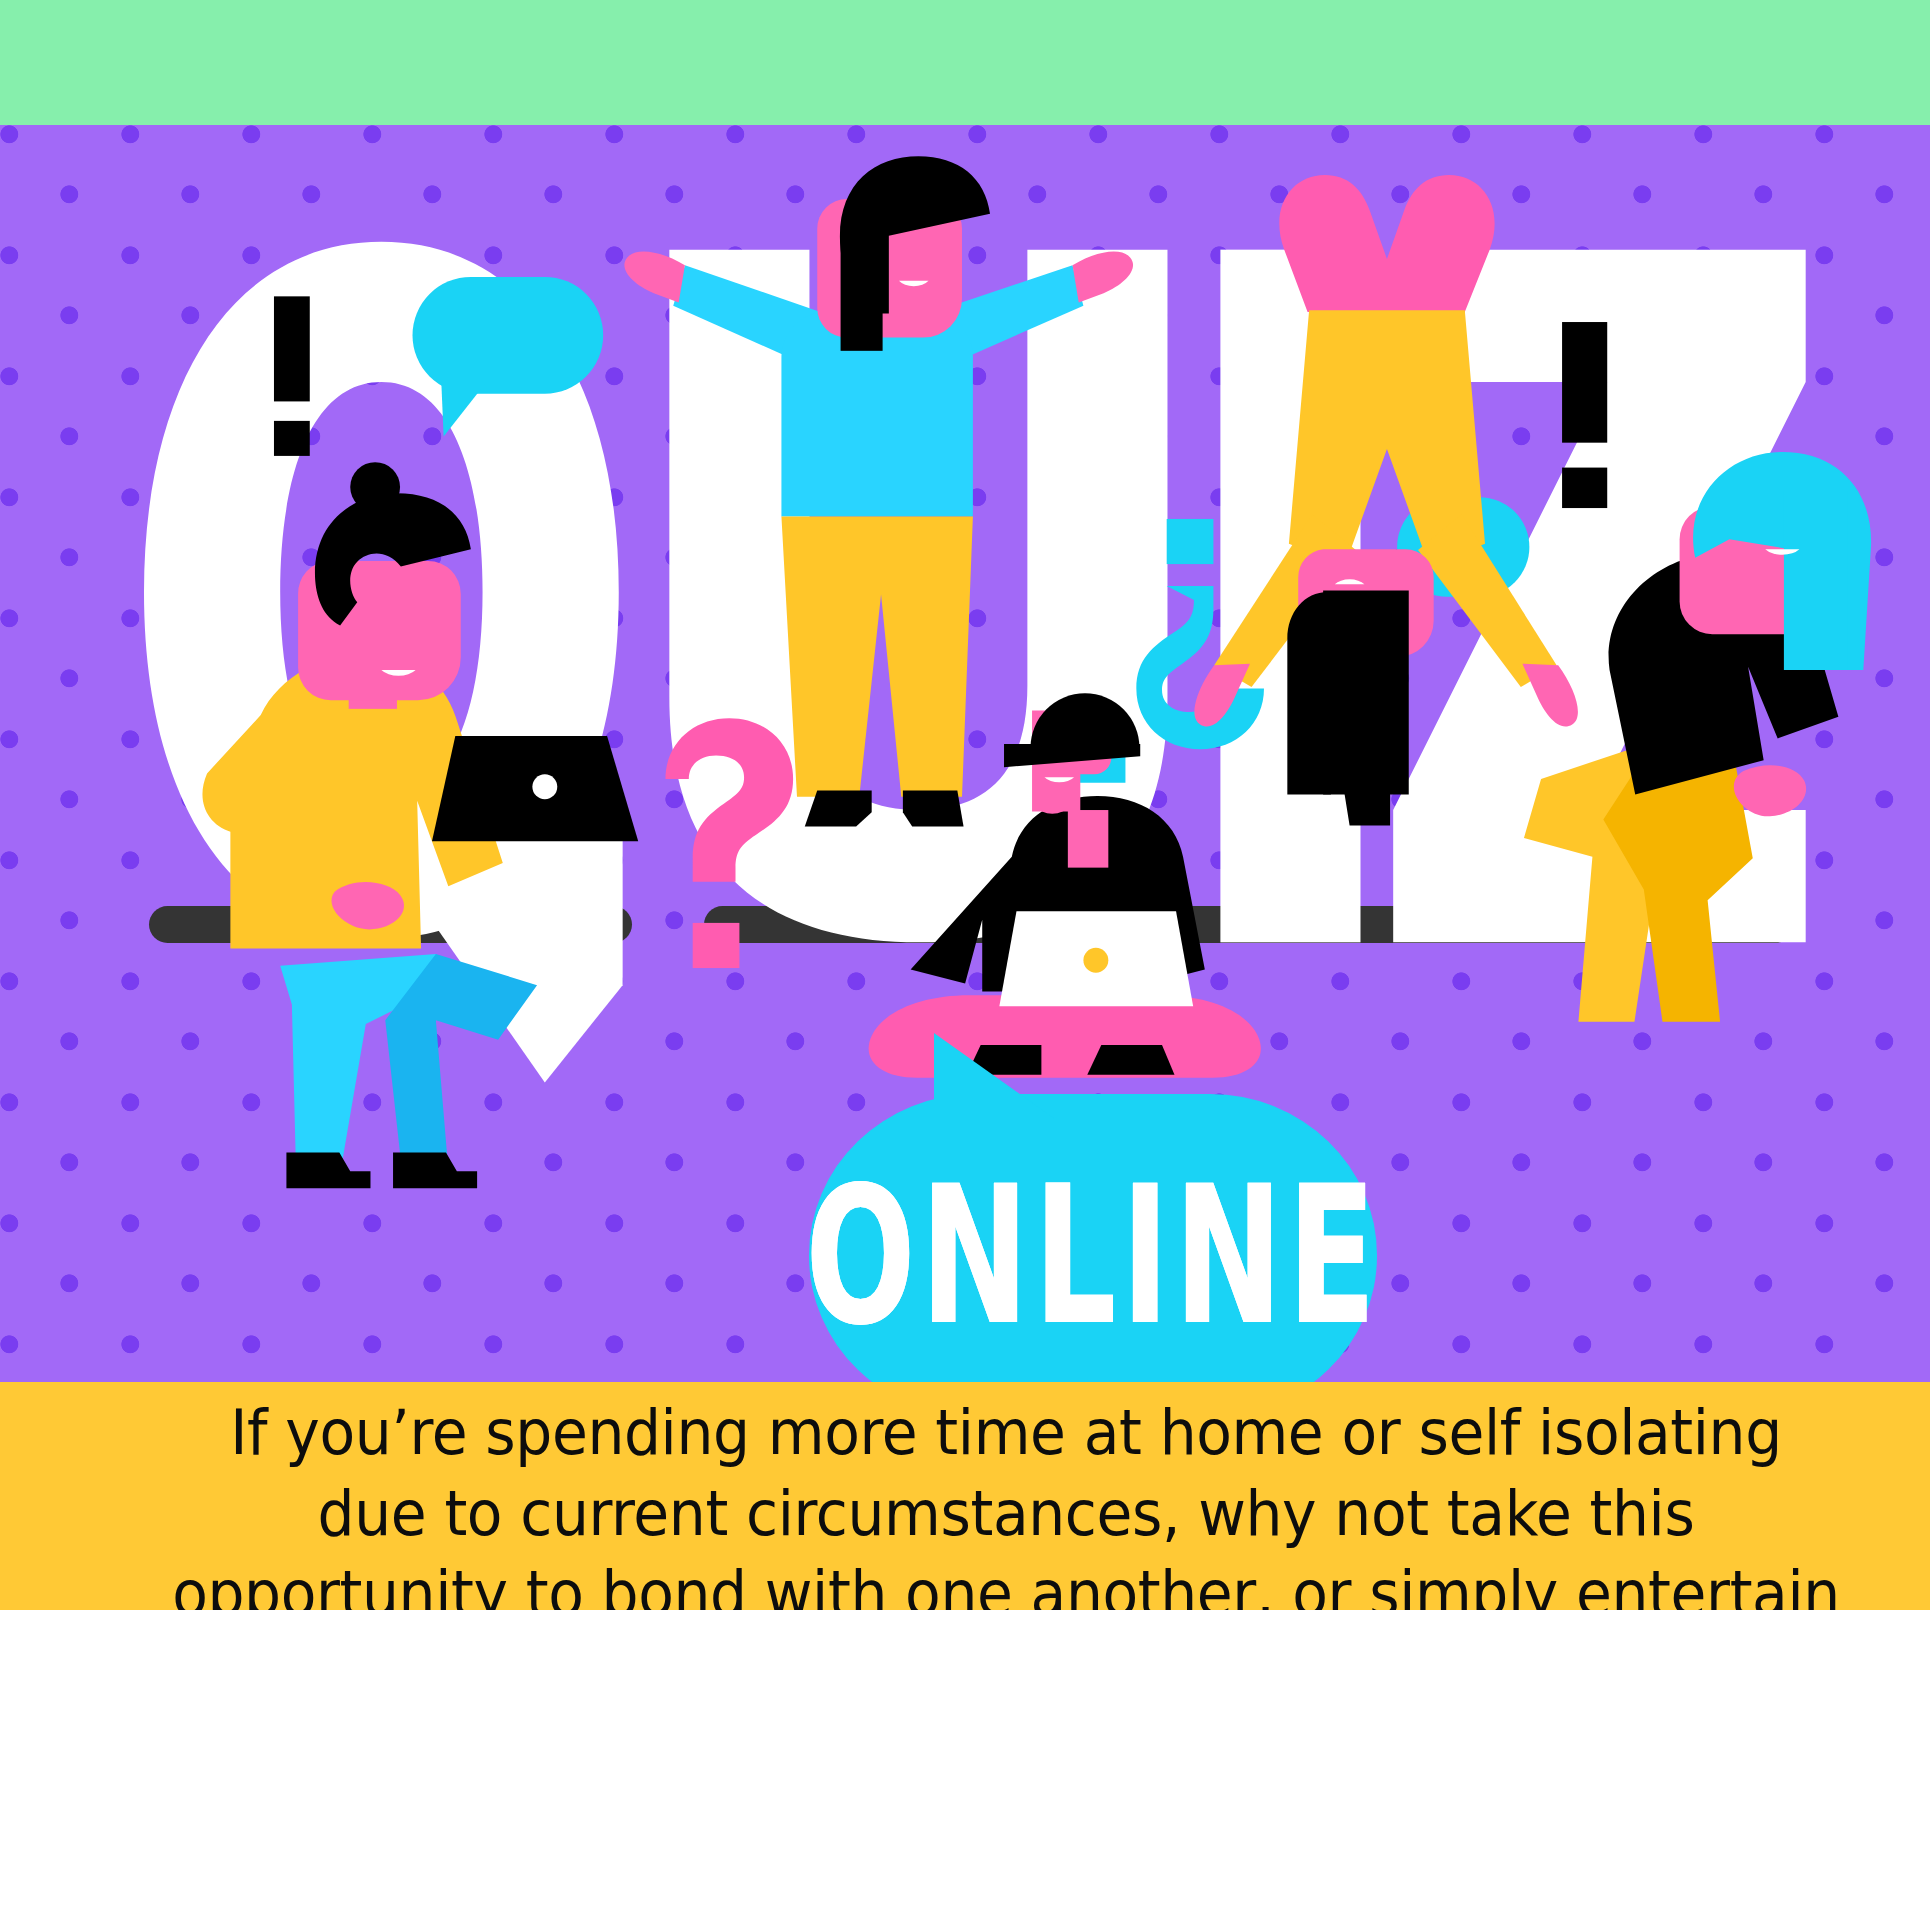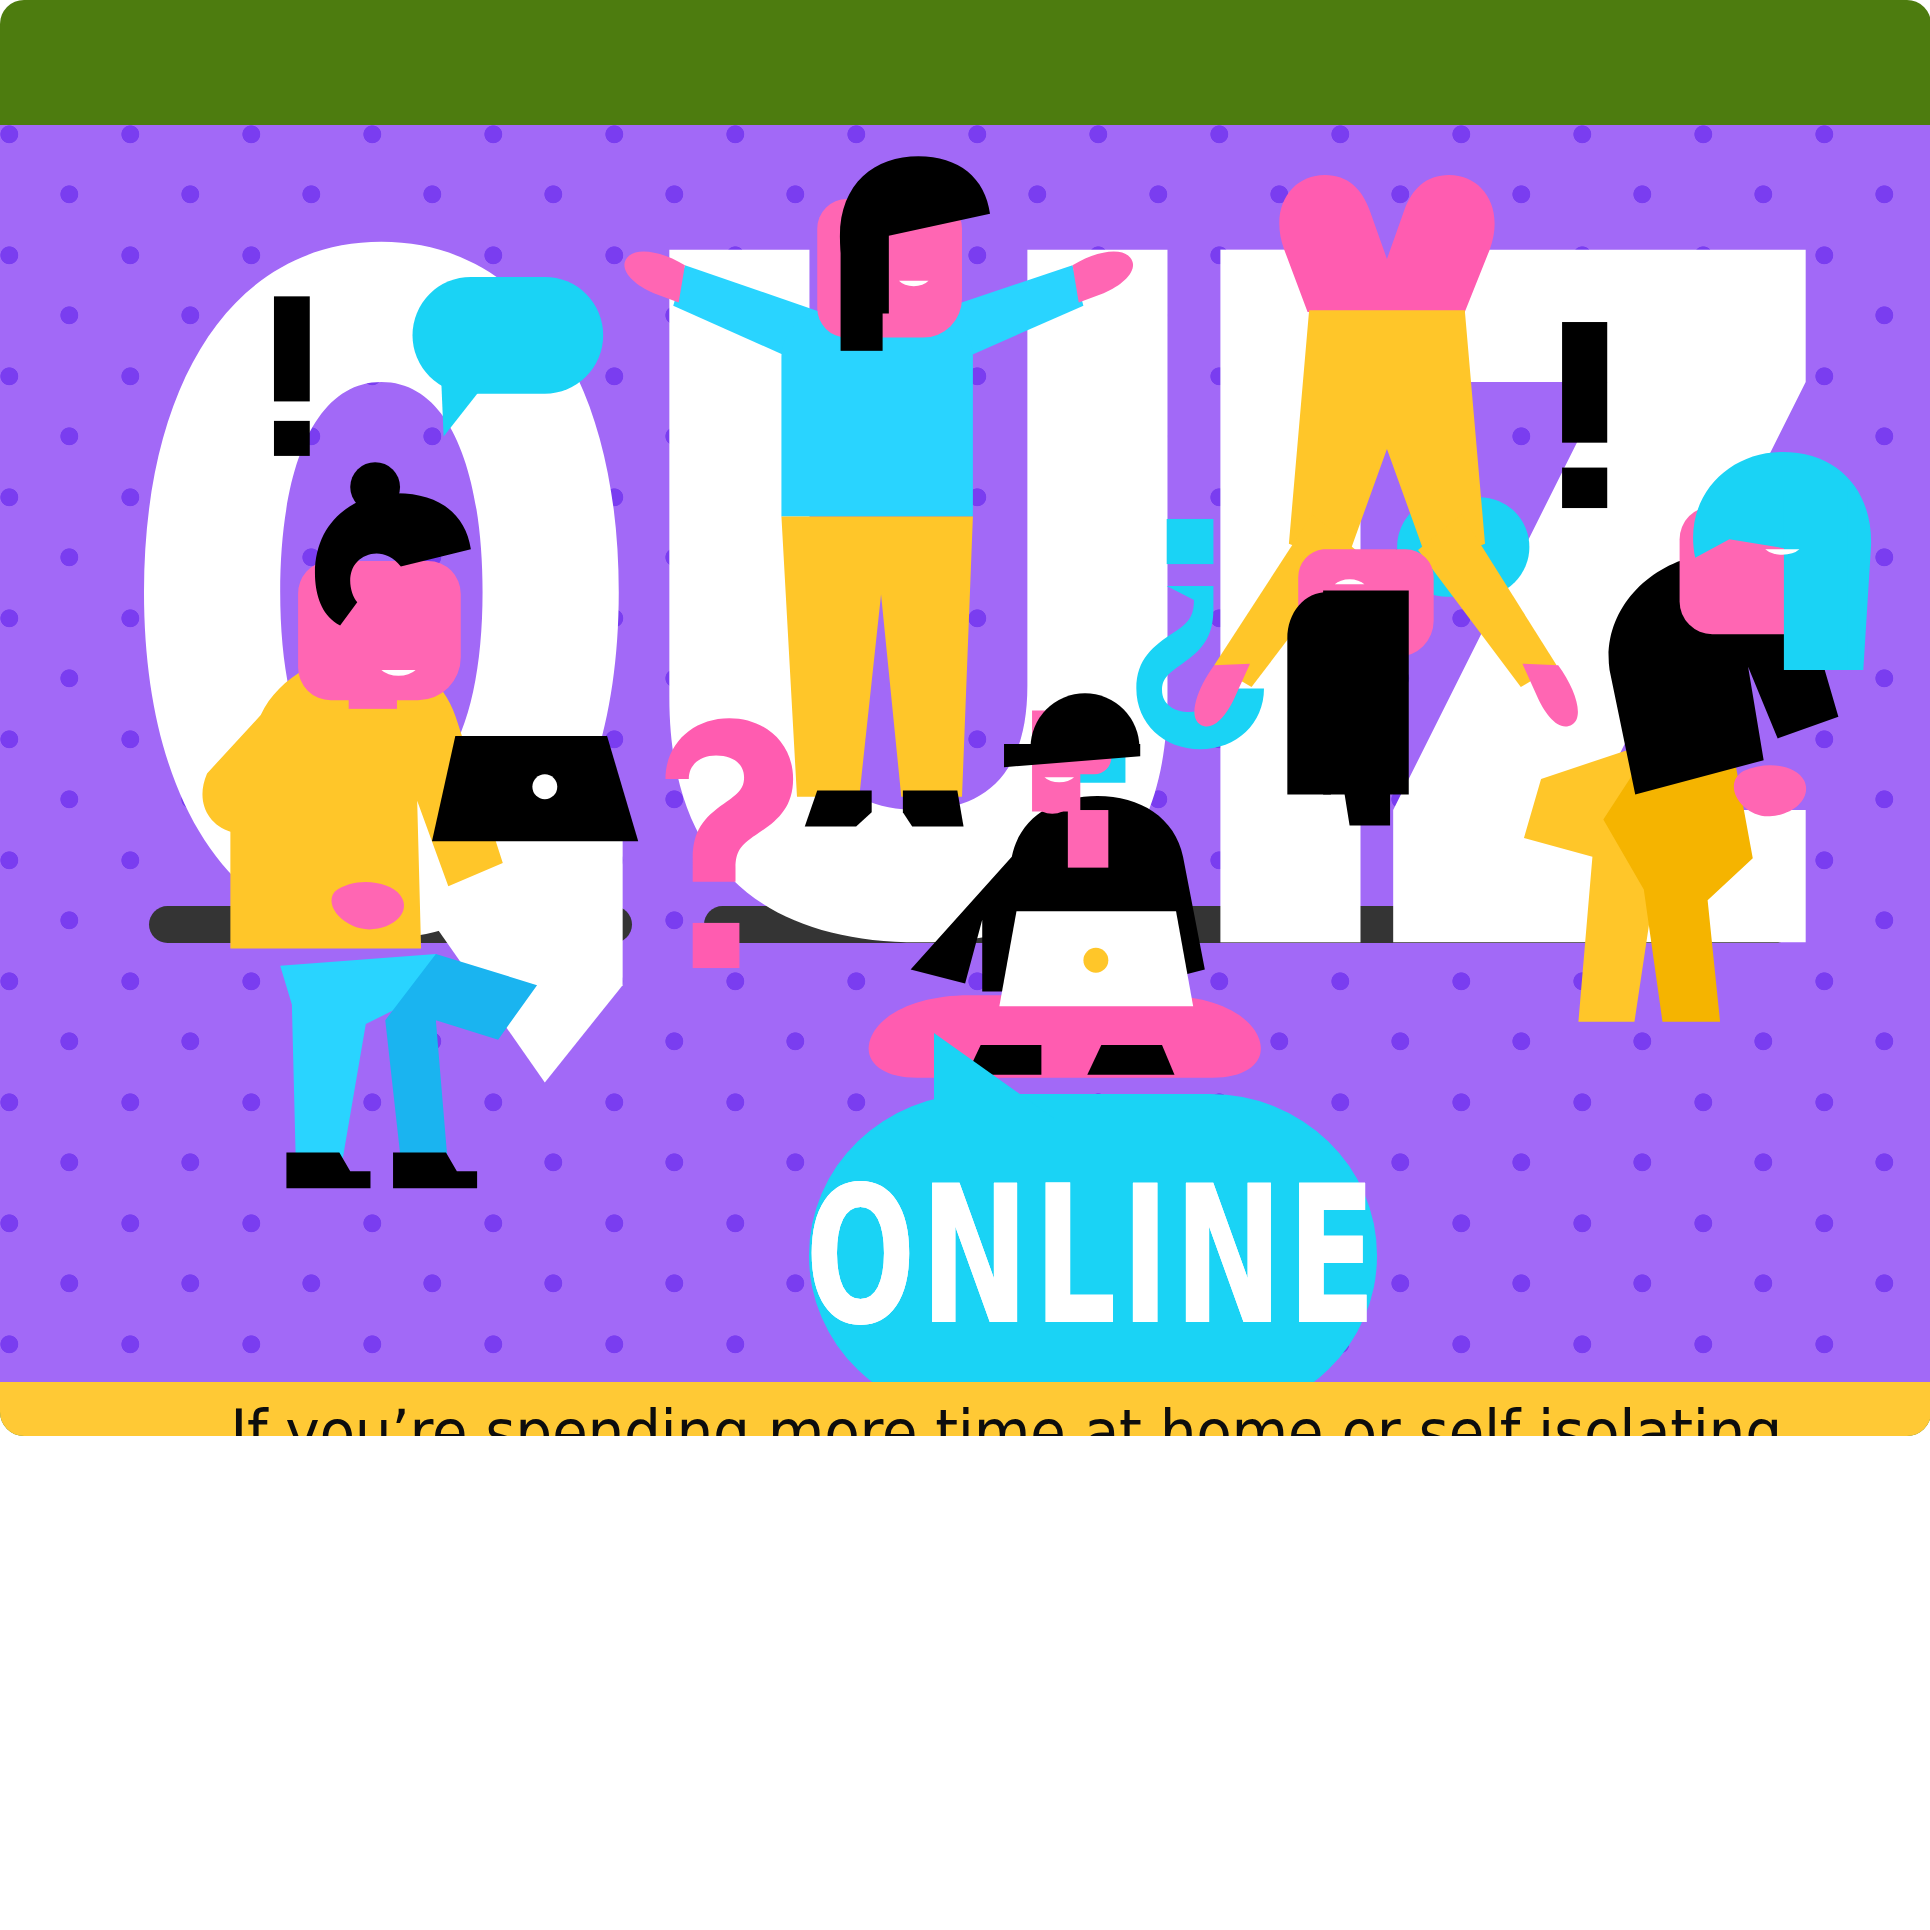--- a/index.html
+++ b/index.html
@@ -1,24 +1,23 @@
 <!DOCTYPE html>
 <html style="font-size:12.5px"><head>
 <meta charset="utf-8">
 <style>
   html,body{margin:0;padding:0;background:#ffffff;}
   body{font-family:"Liberation Sans", sans-serif;}
 
   #poster{
     position:relative;
     width:1931px;
-    height:1436px;
-    background:#4d7c0f;
+    height:1610px;
+    background:#86efac;
     overflow:hidden;
-    border-radius:24px;
   }
 
   
   #hero{
     position:absolute;
     left:0; top:125px;
     width:1931px; height:1258px;
     background:#a269f7;
     overflow:hidden;
   }

